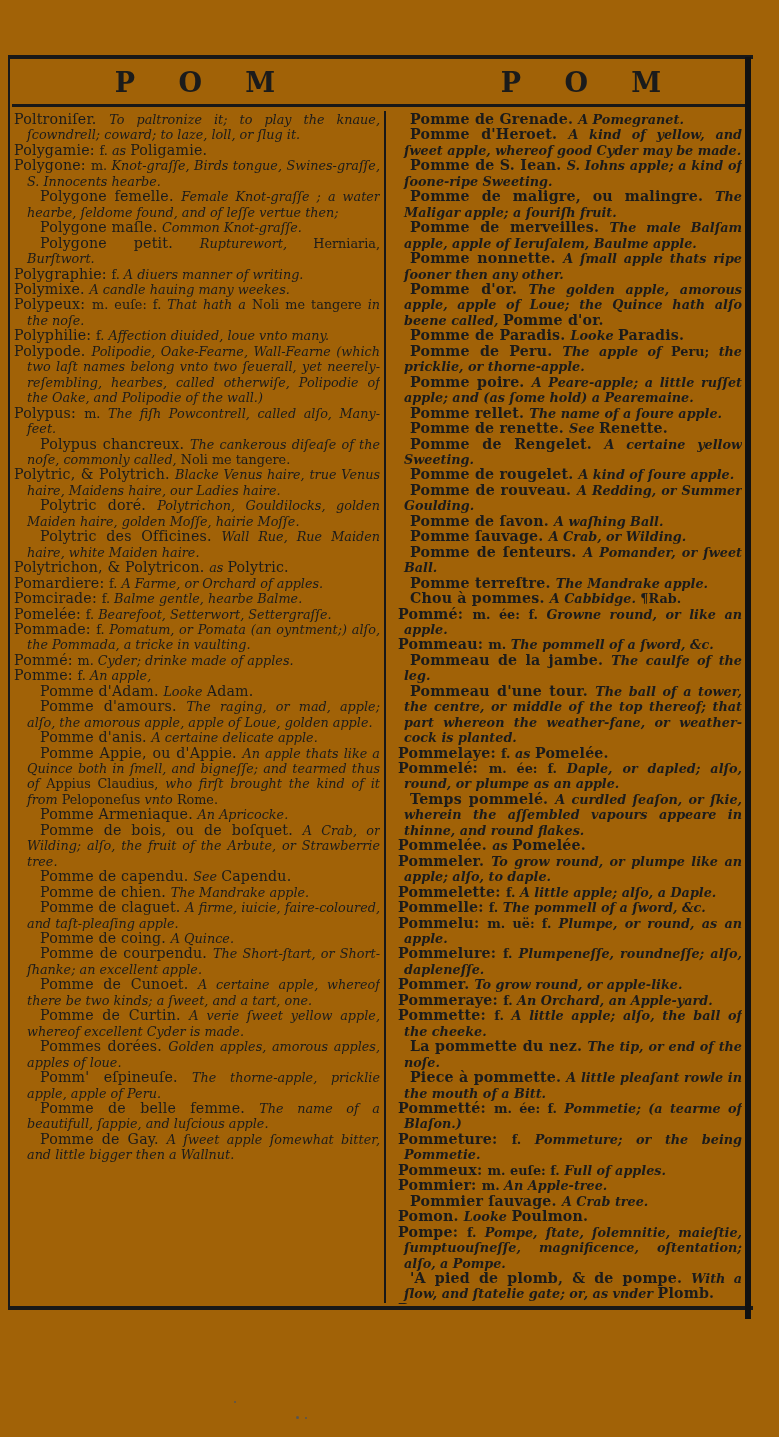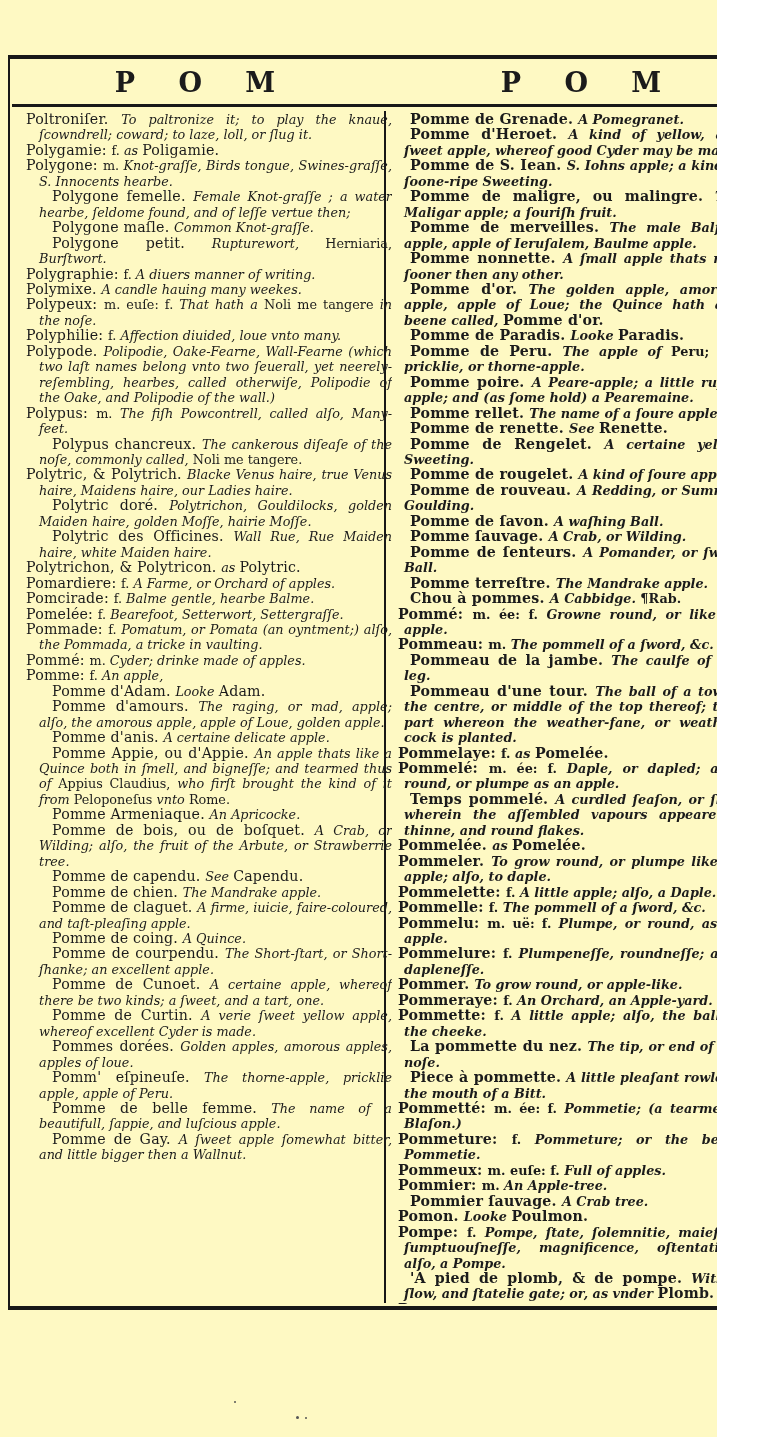--- a/index.html
+++ b/index.html
@@ -1,35 +1,35 @@
 <!DOCTYPE html>
 <html><head>
 <meta charset="utf-8">
 <style>
   html,body{margin:0;padding:0;background:#ffffff;}
   .page{
-    position:relative;width:717px;height:1437px;background:#fef9c3;
+    position:relative;width:779px;height:1437px;background:#a16207;
     font-family:"DejaVu Serif",serif;color:#1b1b1b;overflow:hidden;
   }
   
   .rule{position:absolute;background:#181818;}
   .rule-top{left:9px;top:55px;width:744px;height:4px;}
   .rule-under-header{left:12px;top:104px;width:738px;height:3px;}
   .rule-bottom{left:8px;top:1306px;width:745px;height:4px;}
   .border-left{left:8px;top:55px;width:2px;height:1255px;}
   .border-right{left:745px;top:57px;width:6px;height:1262px;background:#111;}
   .col-divider{left:384px;top:111px;width:2px;height:1192px;}
   
   .header{position:absolute;left:9px;top:60px;width:744px;height:44px;display:flex;}
   .header-cell{flex:1;display:flex;align-items:center;justify-content:center;}
   .pom{font-size:27px;font-weight:700;letter-spacing:17px;padding-left:17px;}
   .header-cell.right .pom{position:relative;left:14px;}
   
   .col{position:absolute;top:112px;height:1192px;overflow:hidden;text-align:justify;}
-  .col-left{left:26px;width:366px;}
+  .col-left{left:14px;width:366px;}
   .col-right{left:398px;width:344px;}
   .entry{margin:0;font-size:12.8px;line-height:15.45px;}
   .col-left .entry{padding-left:13px;}
   .col-left .entry.ind0{text-indent:-13px;}
   .col-left .entry.ind1{text-indent:13px;}
   .col-right .entry{padding-left:6px;}
   .col-right .entry.ind0{text-indent:-6px;font-weight:bold;}
   .col-right .entry.ind1{text-indent:6px;font-weight:bold;}
   .s-h{font-size:14.2px;letter-spacing:0.2px;}
   .s-r{font-size:12.8px;}

